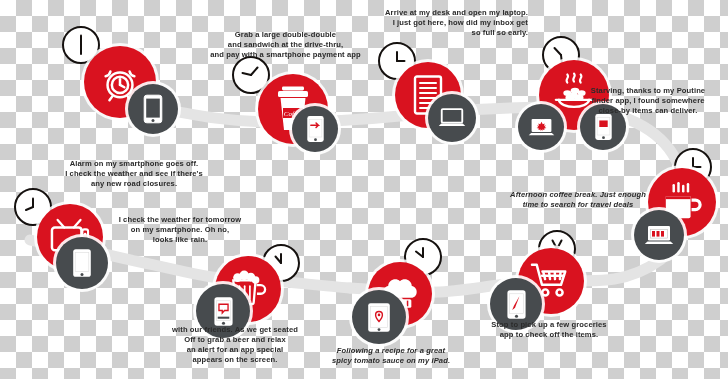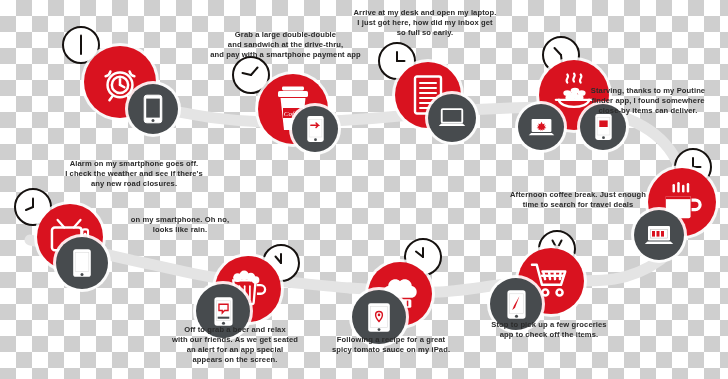--- a/index.html
+++ b/index.html
@@ -140,21 +140,21 @@
           <line x1="7" y1="33" x2="18" y2="33"></line>
         </g>
       </svg>
     </div>
     <div class="darkcircle" style="left:428px;top:94px;width:48px;height:48px;">
       <svg width="28" height="22" viewBox="0 0 30 22">
         <rect x="4" y="1.5" width="22" height="14.5" rx="1.2" fill="none" stroke="#ffffff" stroke-width="2"></rect>
         <path d="M0.8 19.6 L29.2 19.6 L26.5 17 L3.5 17 Z" fill="#ffffff"></path>
       </svg>
     </div>
-    <div class="caption" style="left:330px;top:8px;width:190px;">
+    <div class="caption" style="left:338px;top:8px;width:190px;text-align:right;">
       <div>Arrive at my desk and open my laptop.</div>
       <div>I just got here, how did my inbox get</div>
       <div>so full so early.</div>
     </div>
   </div>
 
   <div class="node">
     <div class="clock" style="left:542px;top:36px;width:34px;height:34px;">
       <svg width="26" height="26" viewBox="0 0 26 26">
         <line x1="13" y1="13" x2="6.5" y2="6" stroke="#15110f" stroke-width="2" stroke-linecap="round"></line>
@@ -229,21 +229,21 @@
         <rect x="4" y="1.5" width="22" height="14.5" rx="1.2" fill="#ffffff"></rect>
         <rect x="6.5" y="5" width="17" height="8.6" fill="#ffffff" stroke="#bdbdbd" stroke-width=".6"></rect>
         <g fill="#d9121f">
           <rect x="8" y="6.5" width="3" height="5.6"></rect>
           <rect x="12.5" y="6.5" width="3" height="5.6"></rect>
           <rect x="17" y="6.5" width="3" height="5.6"></rect>
         </g>
         <path d="M0.8 19.6 L29.2 19.6 L26.5 17 L3.5 17 Z" fill="#ffffff"></path>
       </svg>
     </div>
-    <div class="caption" style="left:490px;top:190px;width:176px;">
+    <div class="caption" style="left:490px;top:190px;width:176px;font-style:italic;">
       <div>Afternoon coffee break. Just enough</div>
       <div>time to search for travel deals</div>
     </div>
   </div>
 
   <div class="node">
     <div class="clock" style="left:538px;top:230px;width:34px;height:34px;">
       <svg width="26" height="26" viewBox="0 0 26 26">
         <line x1="13" y1="13" x2="8.5" y2="4.5" stroke="#15110f" stroke-width="2" stroke-linecap="round"></line>
         <line x1="13" y1="13" x2="17.5" y2="4.5" stroke="#15110f" stroke-width="2" stroke-linecap="round"></line>
@@ -297,21 +297,21 @@
     </div>
     <div class="darkcircle" style="left:352px;top:290px;width:54px;height:54px;">
       <svg width="24" height="31" viewBox="0 0 24 31">
         <rect x="1.2" y="1.2" width="21.6" height="28.6" rx="2.4" fill="#ffffff"></rect>
         <rect x="3.6" y="4.4" width="16.8" height="21" fill="#ffffff" stroke="#dcdcdc" stroke-width=".6"></rect>
         <path d="M12 9.5 a3.4 3.4 0 0 1 3.4 3.4 c0 2.6 -3.4 6.6 -3.4 6.6 s-3.4 -4 -3.4 -6.6 a3.4 3.4 0 0 1 3.4 -3.4 Z" fill="none" stroke="#d9121f" stroke-width="1.4"></path>
         <circle cx="12" cy="12.9" r="1.3" fill="#d9121f"></circle>
         <circle cx="12" cy="27.6" r="1.4" fill="#474b4e"></circle>
       </svg>
     </div>
-    <div class="caption" style="left:296px;top:335px;width:190px;">
+    <div class="caption" style="left:296px;top:346px;width:190px;font-style:italic;">
       <div>Following a recipe for a great</div>
       <div>spicy tomato sauce on my iPad.</div>
     </div>
   </div>
 
   <div class="node">
     <div class="clock" style="left:262px;top:244px;width:34px;height:34px;">
       <svg width="26" height="26" viewBox="0 0 26 26">
         <line x1="13" y1="13" x2="13" y2="4" stroke="#15110f" stroke-width="2" stroke-linecap="round"></line>
         <line x1="13" y1="13" x2="7.5" y2="6.5" stroke="#15110f" stroke-width="2" stroke-linecap="round"></line>
@@ -337,22 +337,22 @@
     <div class="darkcircle" style="left:196px;top:284px;width:54px;height:54px;">
       <svg width="21" height="31" viewBox="0 0 20 30">
         <rect x="1.2" y="1.2" width="17.6" height="27.6" rx="2.6" fill="#ffffff"></rect>
         <rect x="3.2" y="4.6" width="13.6" height="19" fill="#ffffff" stroke="#dddddd" stroke-width=".6"></rect>
         <path d="M5.6 8 h8.8 v6 h-3.4 l-2.2 2.4 v-2.4 h-3.2 Z" fill="none" stroke="#d9121f" stroke-width="1.3"></path>
         <rect x="4.4" y="20" width="11.2" height="2" fill="#474b4e"></rect>
         <circle cx="10" cy="26.4" r="1.5" fill="#474b4e"></circle>
       </svg>
     </div>
     <div class="caption" style="left:140px;top:325px;width:190px;">
+      <div>with our friends. As we get seated</div>
       <div>Off to grab a beer and relax</div>
-      <div>with our friends. As we get seated</div>
       <div>an alert for an app special</div>
       <div>appears on the screen.</div>
     </div>
   </div>
 
   <div class="node">
     <div class="clock" style="left:14px;top:188px;width:34px;height:34px;">
       <svg width="26" height="26" viewBox="0 0 26 26">
         <line x1="13" y1="13" x2="13" y2="4.5" stroke="#15110f" stroke-width="2" stroke-linecap="round"></line>
         <line x1="13" y1="13" x2="6" y2="16" stroke="#15110f" stroke-width="2" stroke-linecap="round"></line>
@@ -374,18 +374,19 @@
       </svg>
     </div>
     <div class="darkcircle" style="left:56px;top:237px;width:52px;height:52px;">
       <svg width="20" height="30" viewBox="0 0 20 30">
         <rect x="1.2" y="1.2" width="17.6" height="27.6" rx="2.6" fill="#ffffff"></rect>
         <rect x="3.2" y="4.6" width="13.6" height="19" fill="#ffffff" stroke="#dddddd" stroke-width=".6"></rect>
         <circle cx="10" cy="26.4" r="1.5" fill="#474b4e"></circle>
       </svg>
     </div>
     <div class="caption" style="left:85px;top:215px;width:190px;">
+      <div>I check the weather for tomorrow</div>
       <div>on my smartphone. Oh no,</div>
       <div>looks like rain.</div>
     </div>
   </div>
 
 </div>
 
 </body></html>

